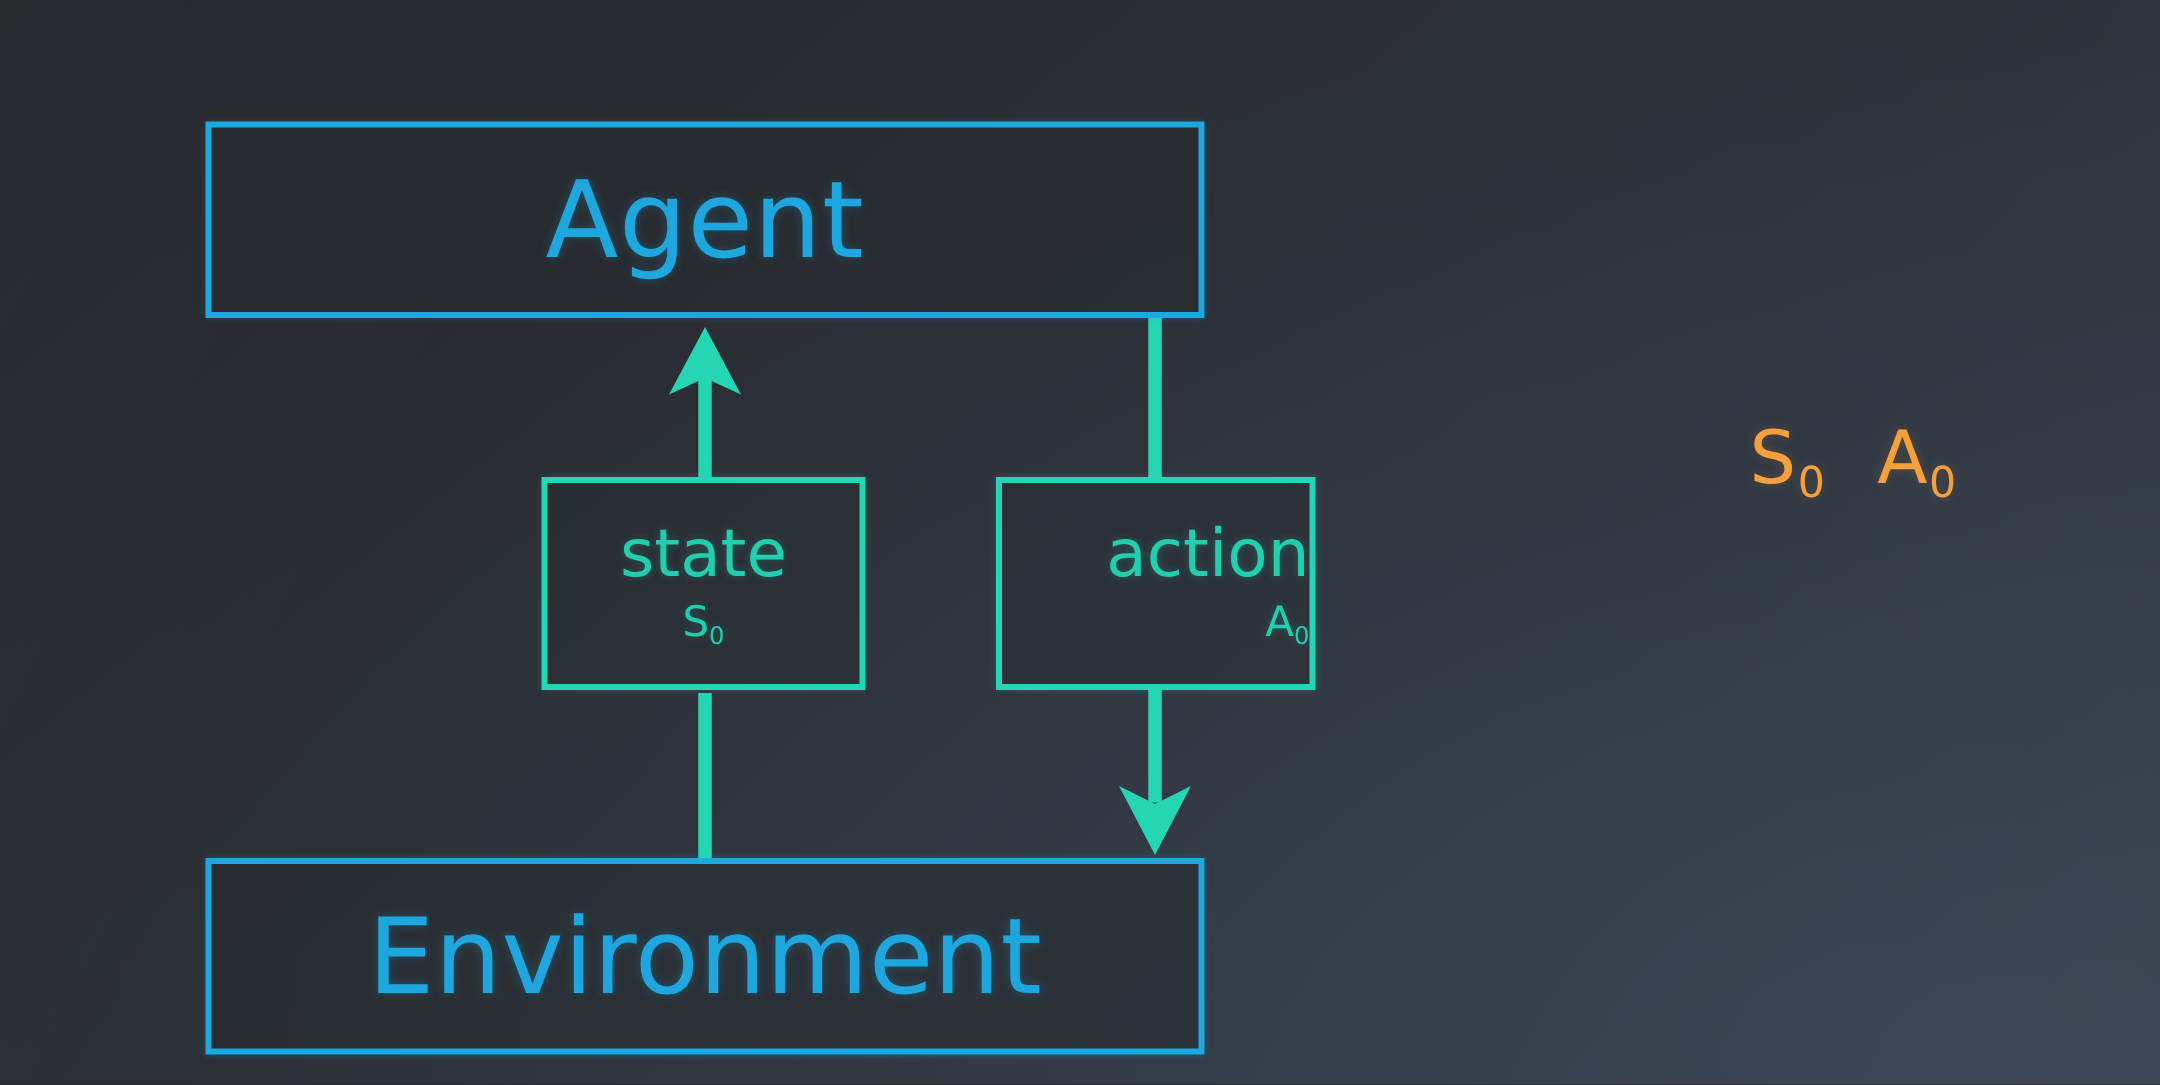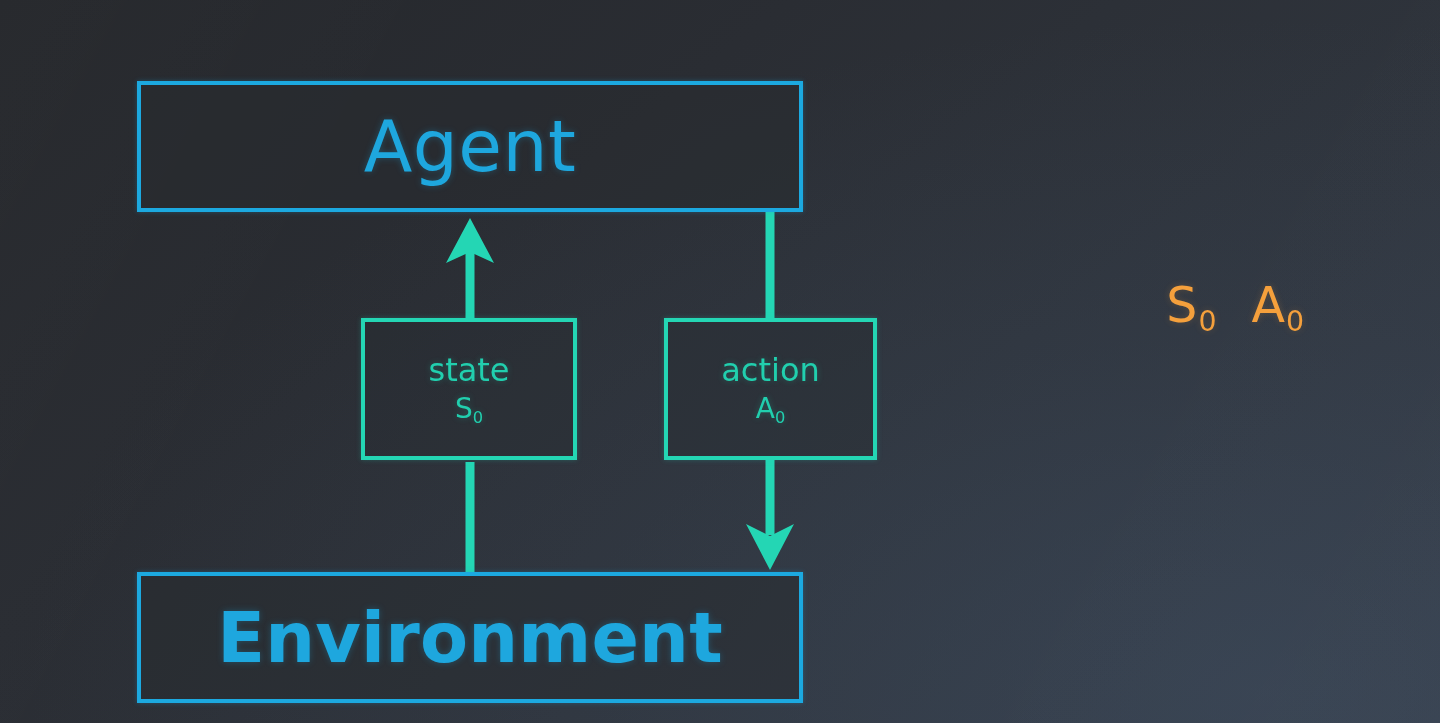--- a/index.html
+++ b/index.html
@@ -59,33 +59,33 @@
   .node-secondary .node-label,
   .node-secondary .node-sub {
     color: #21cfae;
     text-shadow: 0 0 6px rgba(36,214,180,0.28);
     line-height: 1.02;
   }
 
   #agent-box      { left: 137px; top: 81px;  width: 666px; height: 131px; }
   #environment-box{ left: 137px; top: 572px; width: 666px; height: 131px; }
   #state-box      { left: 361px; top: 318px; width: 216px; height: 142px; }
-  #action-box     { left: 664px; top: 318px; width: 213px; height: 142px; }
+  #action-box     { left: 664px; top: 318px; width: 213px; height: 142px; align-items: flex-end; }
 
   #agent-box .node-label {
     font-size: 71px;
     font-weight: 400;
     letter-spacing: 0.5px;
   }
   #environment-box .node-label {
     font-size: 70px;
-    font-weight: 700;
+    font-weight: 400;
     letter-spacing: 0.2px;
   }
-  .node-secondary .node-label { font-size: 32px; font-weight: 400; }
+  .node-secondary .node-label { font-size: 44px; font-weight: 400; }
   .node-secondary .node-sub   { font-size: 28px; font-weight: 400; margin-top: 8px; }
 
   sub {
     font-size: 0.58em;
     line-height: 0;
     vertical-align: -0.32em;
   }
 
   
   #wires {

